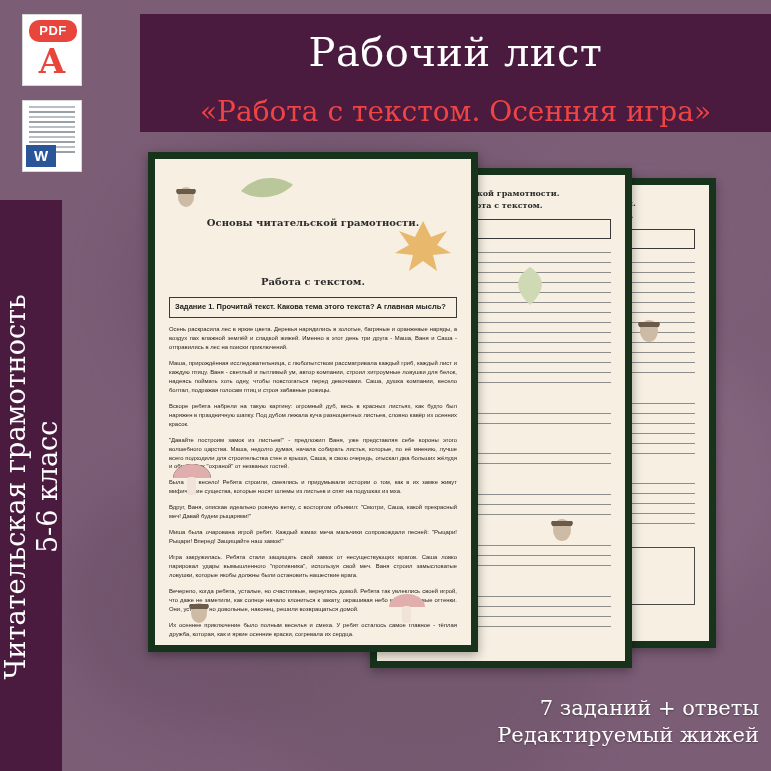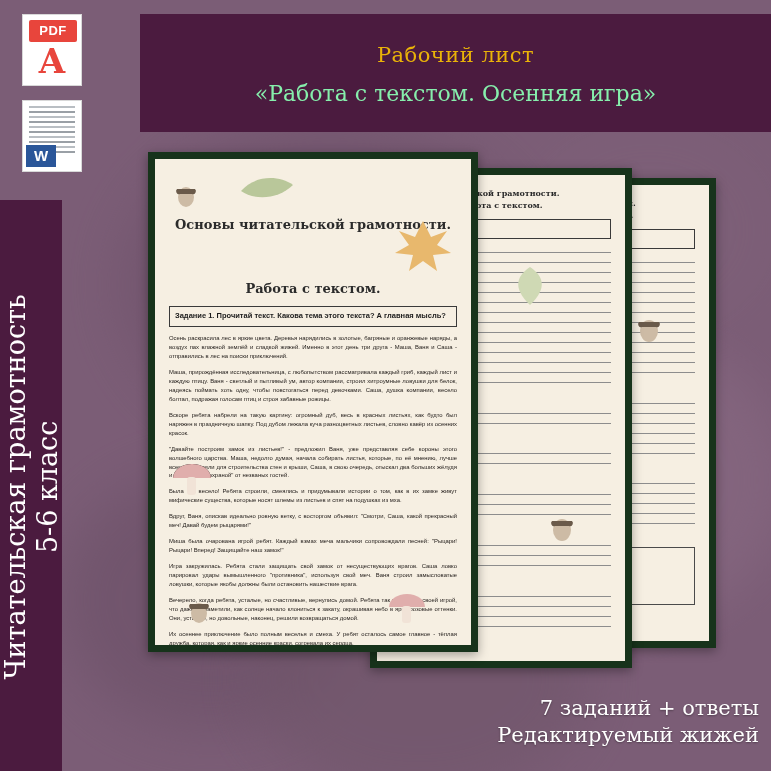--- a/index.html
+++ b/index.html
@@ -42,33 +42,33 @@
     height: 118px;
     background: #4b1b3f;
     display: flex;
     flex-direction: column;
     align-items: center;
     justify-content: center;
     box-sizing: border-box;
     padding: 6px 10px 10px 10px;
   }
   .header h1 {
-    margin: 8px;
-    font-family: "DejaVu Serif", serif;
-    font-size: 21px;
-    color: #eab308;
+    margin: 16px;
+    font-family: "DejaVu Serif", serif;
+    font-size: 40px;
+    color: #ffffff;
     font-weight: normal;
     letter-spacing: .5px;
     line-height: 1.1;
   }
   .header h2 {
     margin: 6px 0 0 0;
     font-family: "DejaVu Serif", serif;
-    font-size: 22px;
-    color: #86efac;
+    font-size: 28px;
+    color: #ef4444;
     font-weight: normal;
     line-height: 1.15;
   }
 
   
   .left-bar {
     position: absolute;
     left: 0;
     top: 200px;
     width: 62px;
@@ -99,21 +99,21 @@
     border: 1px solid #d8d8d8;
     box-sizing: border-box;
   }
   .pdf-icon { left: 22px; top: 14px; }
   .word-icon { left: 22px; top: 100px; }
   .pdf-tab {
     position: absolute;
     left: 6px; top: 5px;
     width: 48px; height: 22px;
     background: #e8453c;
-    border-radius: 2px;
+    border-radius: 10px;
     color: #fff;
     font-size: 13px;
     font-weight: bold;
     text-align: center;
     line-height: 22px;
     letter-spacing: .5px;
   }
   .pdf-a {
     position: absolute;
     left: 0; right: 0; bottom: 4px;
@@ -171,21 +171,21 @@
   .sheet-1 { left: 148px; top: 152px; width: 330px; height: 500px; }
 
   .sh-title {
     text-align: center;
     font-family: "DejaVu Serif", serif;
     font-size: 8px;
     color: #2b2b2b;
     font-weight: bold;
     line-height: 1.5;
   }
-  .sheet-1 .sh-title { font-size: 13px; margin-top: 44px; }
+  .sheet-1 .sh-title { font-size: 10px; margin-top: 44px; }
   .sh-box {
     border: 1px solid #3a3a3a;
     margin-top: 8px;
     padding: 4px 5px;
     font-size: 7px;
     font-weight: bold;
     color: #1c1c1c;
     line-height: 1.45;
     font-family: "Liberation Sans", sans-serif;
   }

